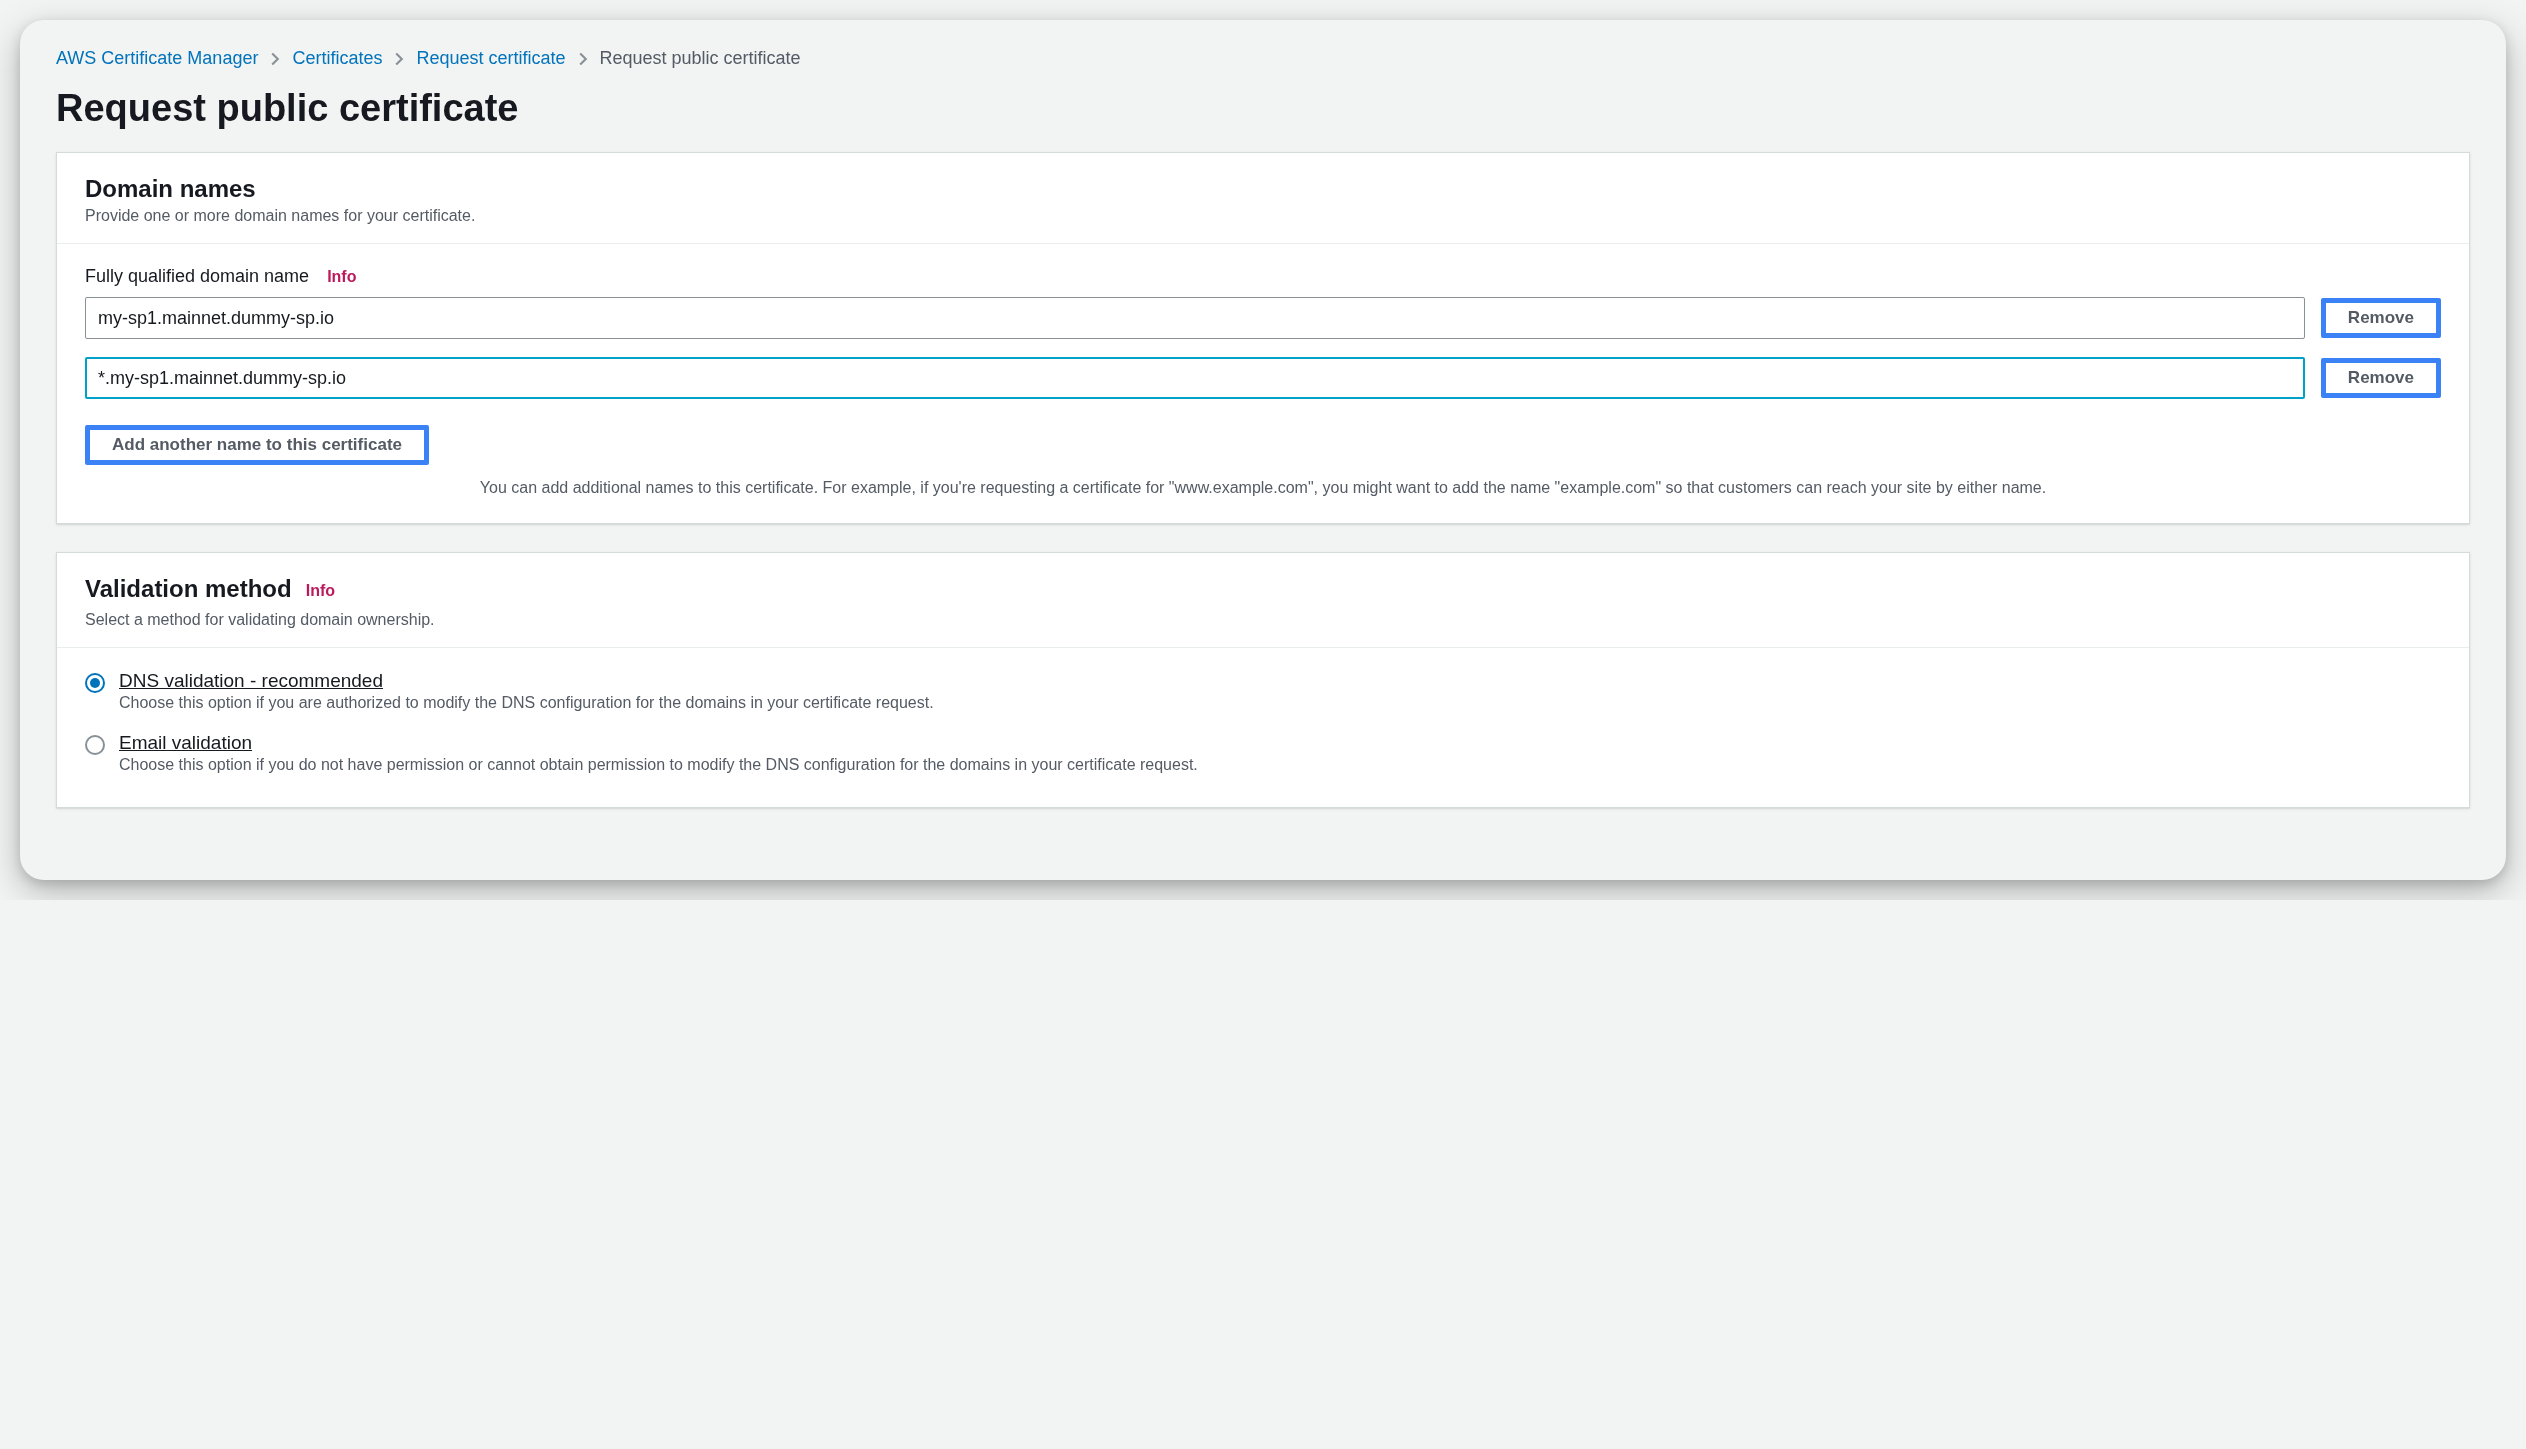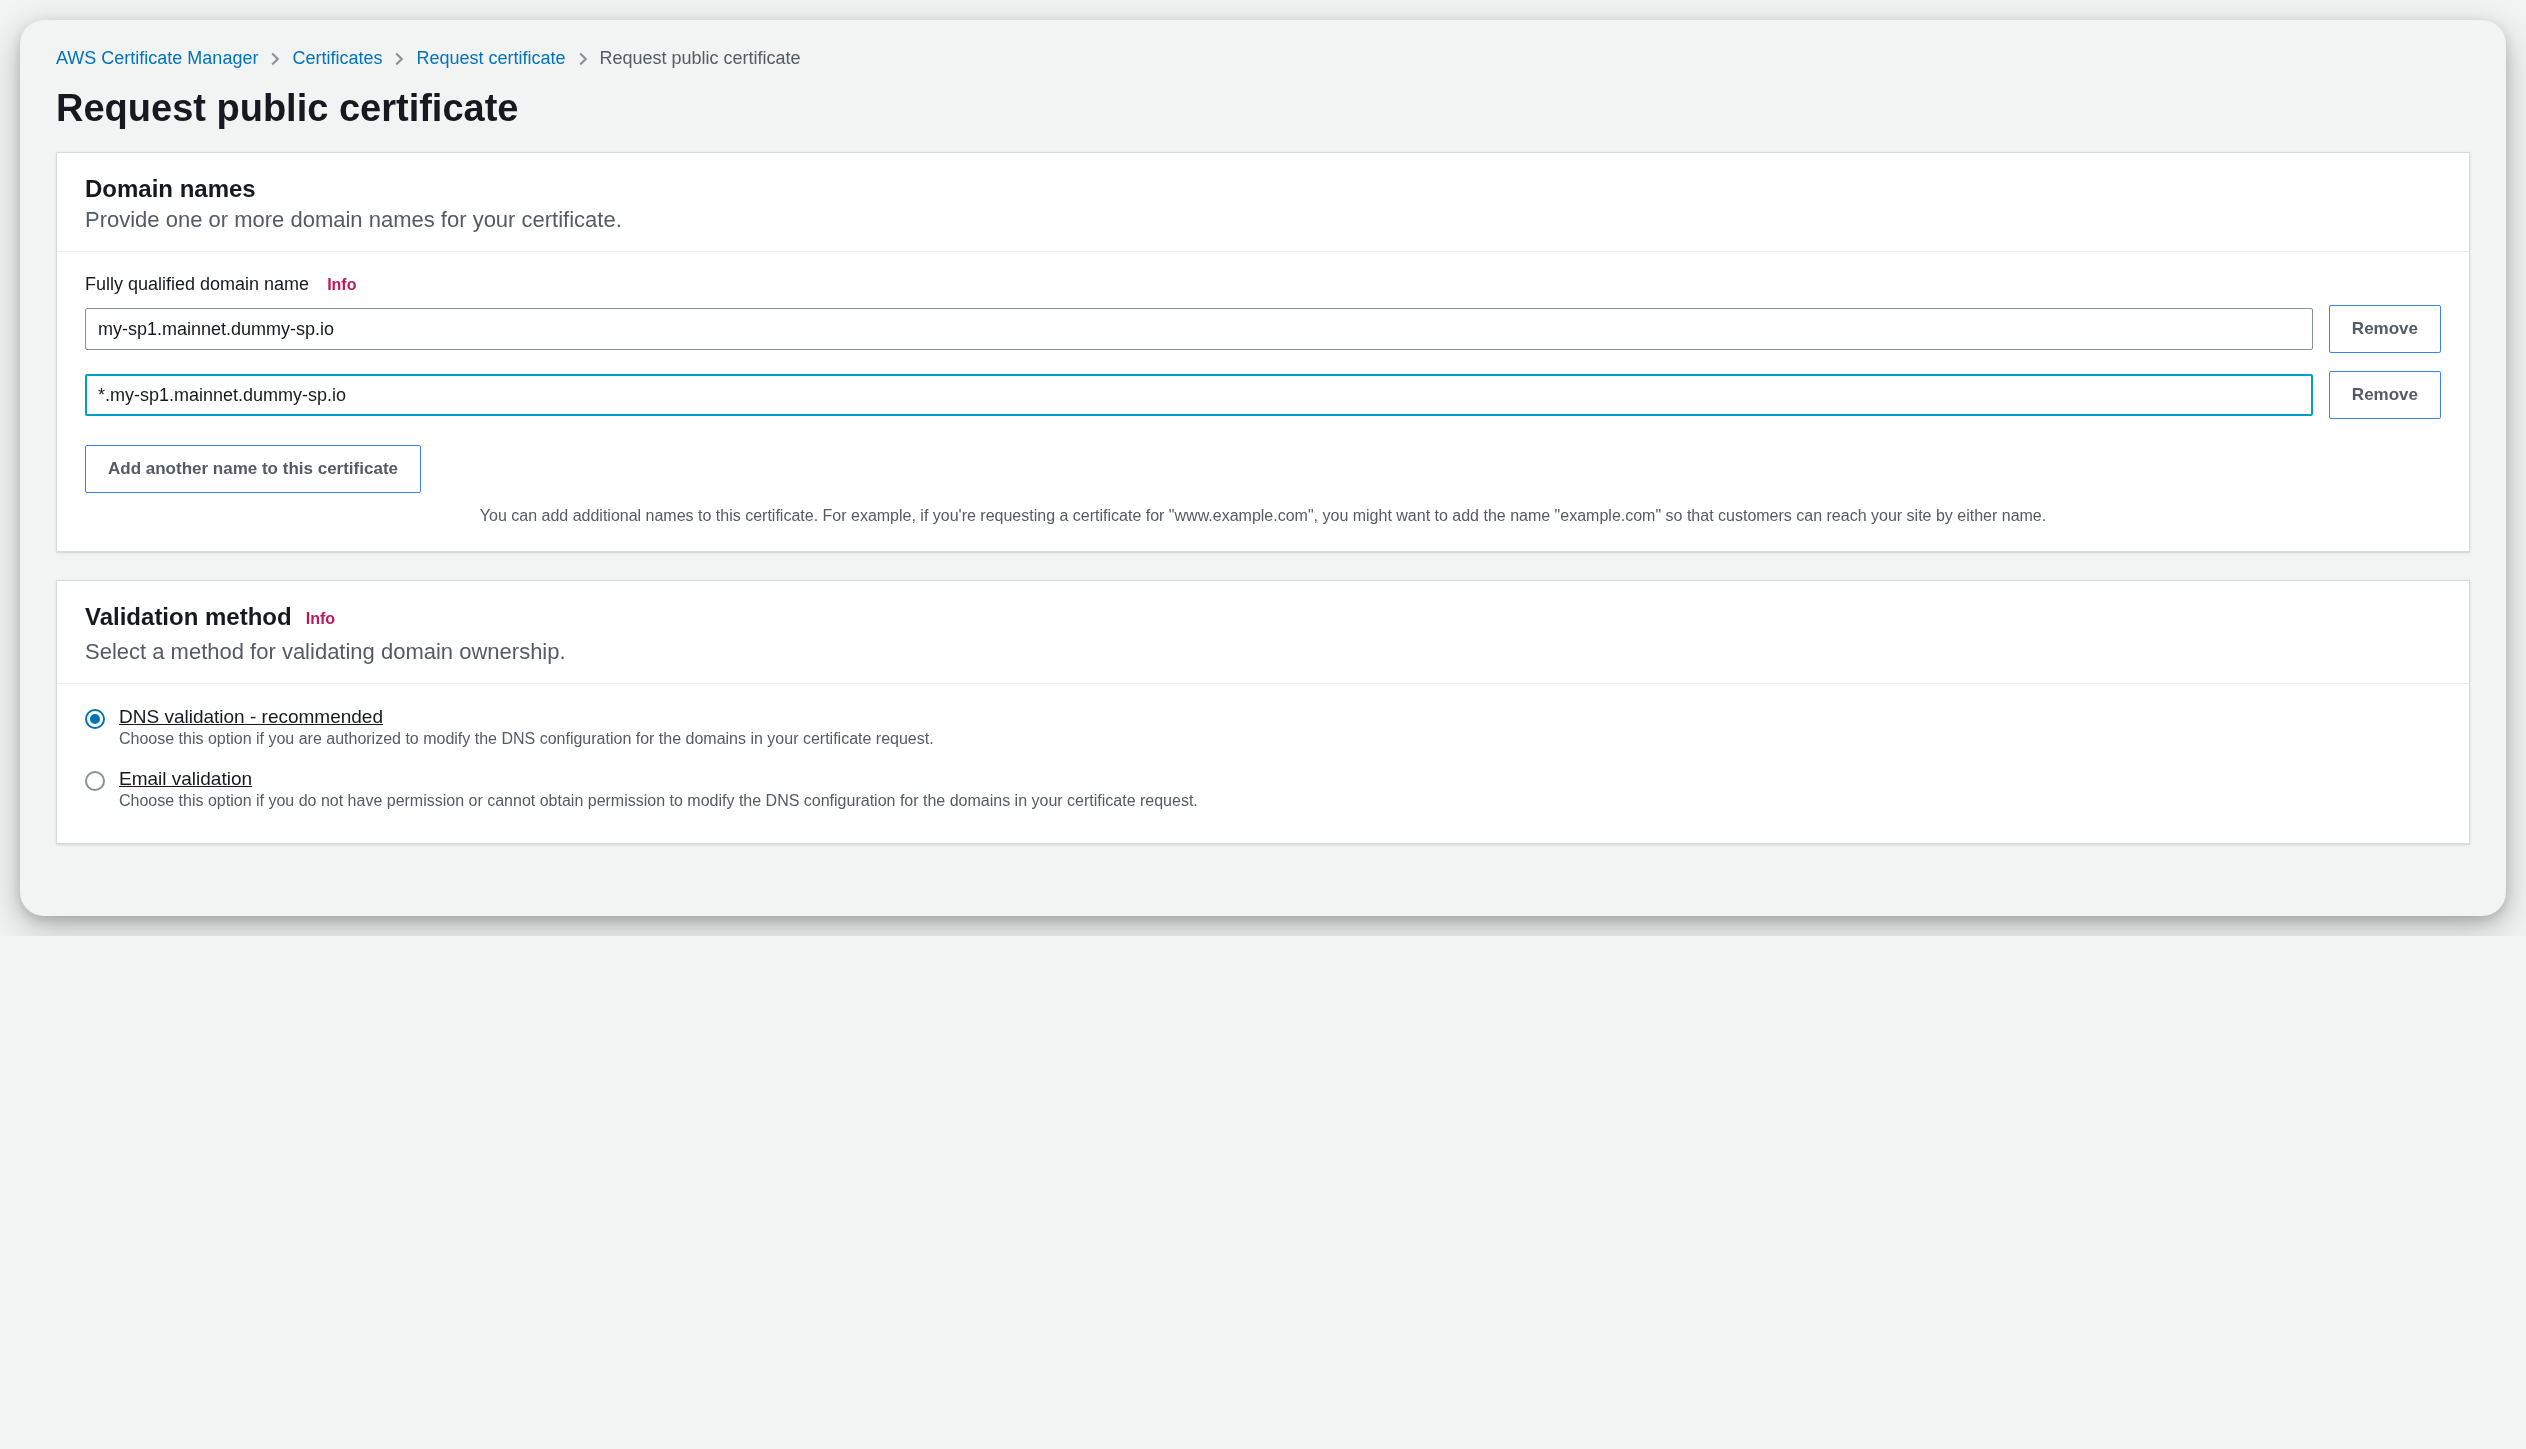--- a/index.html
+++ b/index.html
@@ -41,21 +41,21 @@
 .panel-header {
   padding: 22px 28px 18px;
   border-bottom: 1px solid #eaeded;
 }
 .panel-title {
   font-size: 24px;
   font-weight: 700;
   color: #16191f;
   margin-bottom: 4px;
 }
-.panel-desc { font-size: 22px; color: #545b64; }
+.panel-desc { font-size: 16px; color: #545b64; }
 .panel-body { padding: 22px 28px 24px; }
 .field-label-row {
   display: flex;
   align-items: center;
   gap: 18px;
   margin-bottom: 10px;
 }
 .field-label { font-size: 18px; color: #16191f; }
 .info-link {
   color: #be185d;
@@ -77,24 +77,24 @@
   padding: 0 12px;
   font-size: 18px;
   color: #16191f;
   background: #fff;
 }
 .domain-input.focused {
   border: 2px solid #00a1c9;
   padding: 0 11px;
 }
 .btn {
-  height: 48px;
+  height: 40px;
   padding: 0 22px;
   background: #fff;
-  border: 1px solid #3b82f6;
+  border: 5px solid #3b82f6;
   border-radius: 2px;
   font-size: 17px;
   font-weight: 700;
   color: #545b64;
   cursor: pointer;
 }
 .add-btn { margin-top: 8px; margin-bottom: 12px; }
 .helper-text { font-size: 16px; color: #545b64; line-height: 1.4; text-align: center; }
 .title-inline { display:flex; align-items:center; gap:14px; margin-bottom:4px; }
 .radio-option { display:flex; gap:14px; margin-bottom:20px; align-items:flex-start; }

